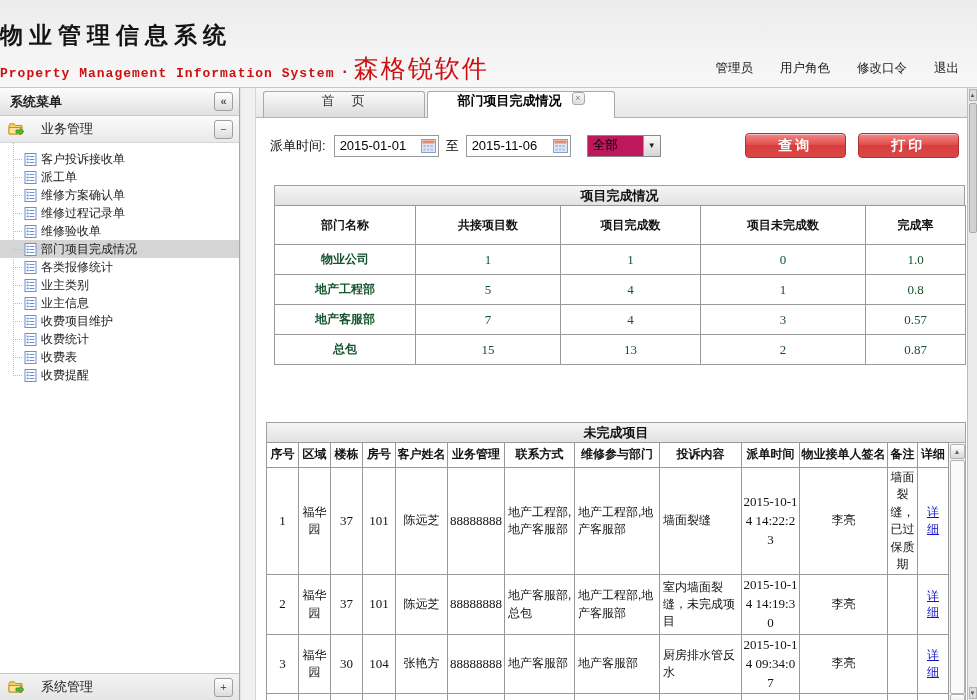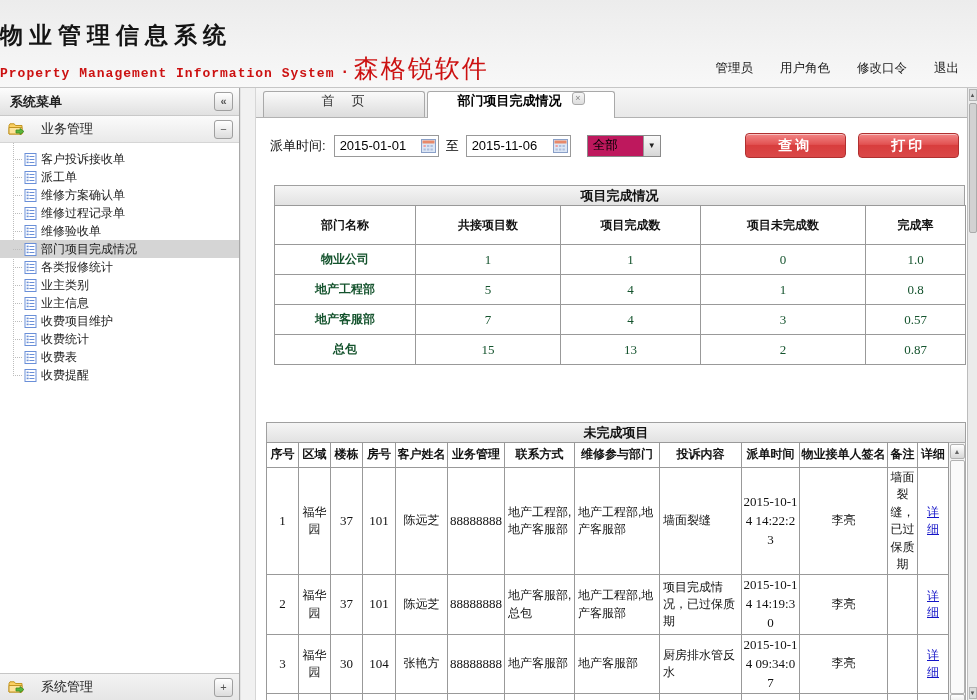--- a/index.html
+++ b/index.html
@@ -501,21 +501,21 @@
                 </tr>
                 <tr class="r2">
                   <td>2</td>
                   <td>福华园</td>
                   <td>37</td>
                   <td>101</td>
                   <td>陈远芝</td>
                   <td>88888888</td>
                   <td>地产客服部,总包</td>
                   <td>地产工程部,地产客服部</td>
-                  <td>项目完成情况，已过保质期</td>
+                  <td>室内墙面裂缝，未完成项目</td>
                   <td>2015-10-14 14:19:30</td>
                   <td>李亮</td>
                   <td></td>
                   <td><a class="detail-link">详细</a></td>
                 </tr>
                 <tr class="r3">
                   <td>3</td>
                   <td>福华园</td>
                   <td>30</td>
                   <td>104</td>

